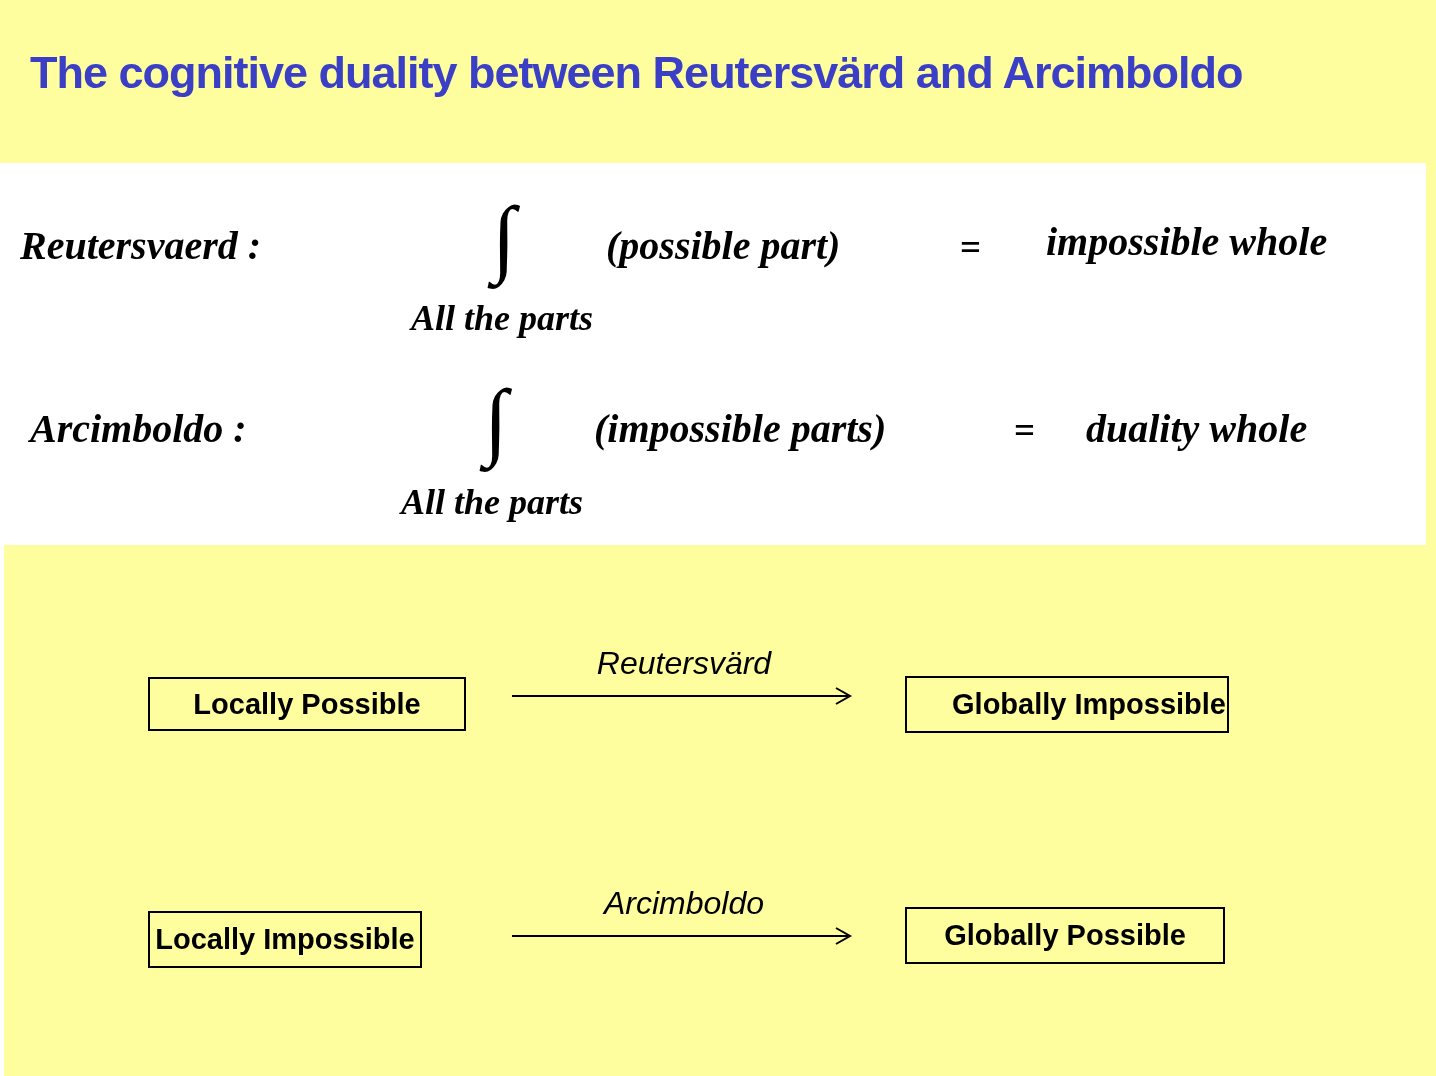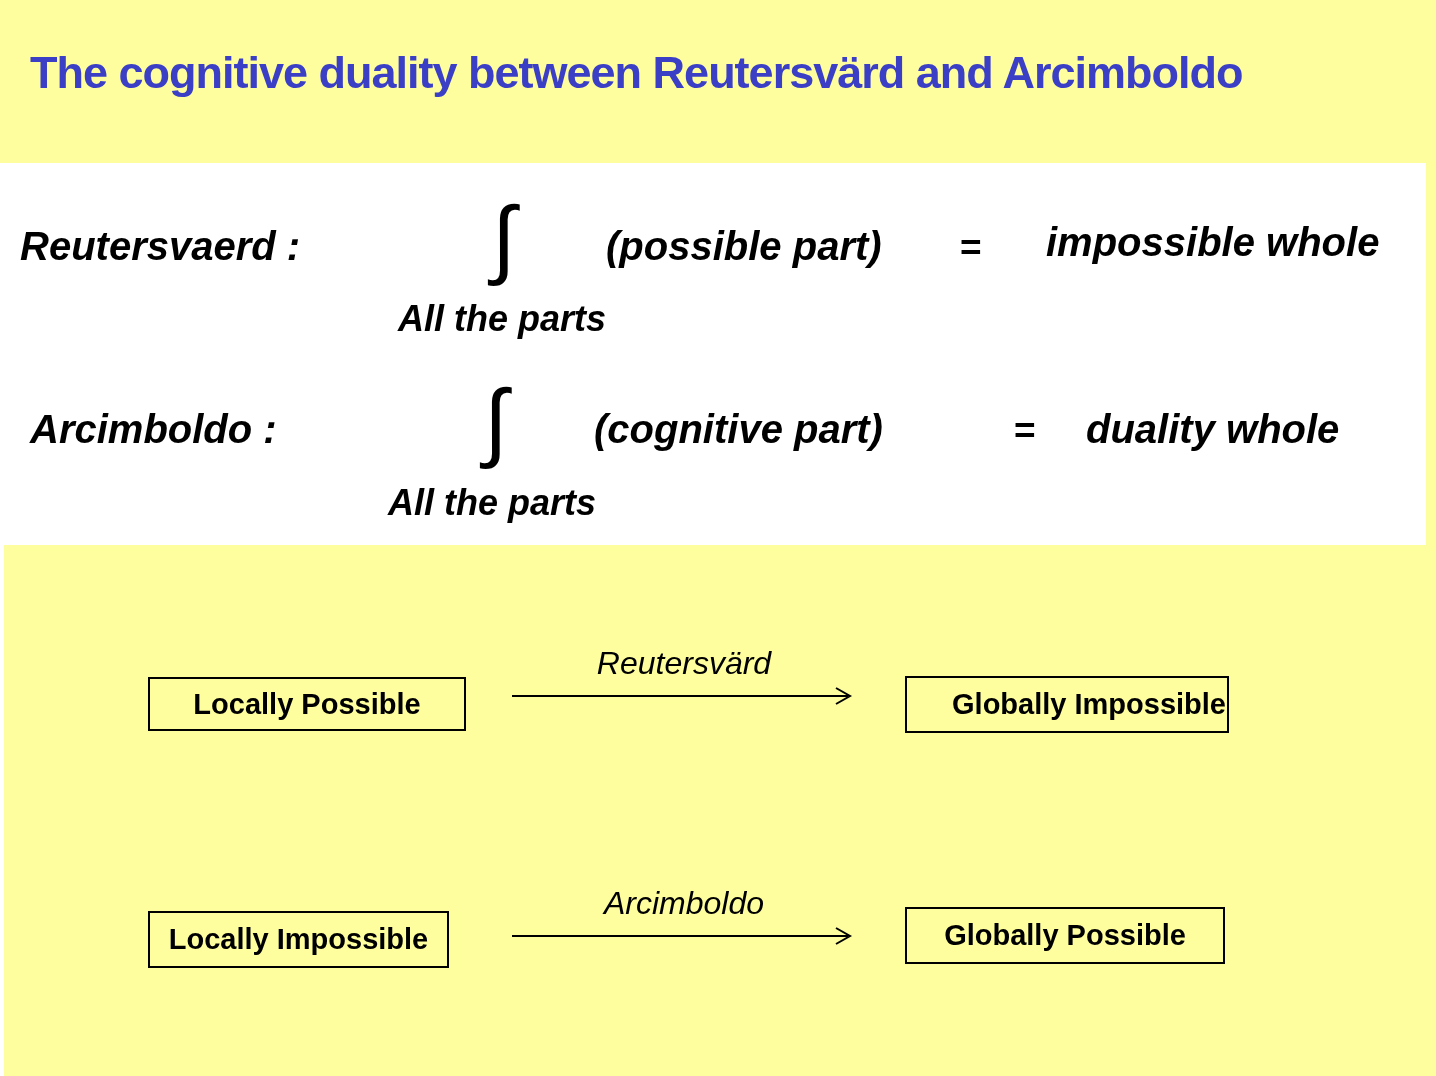--- a/index.html
+++ b/index.html
@@ -29,21 +29,21 @@
   .slide-title{
     position:absolute;left:30px;top:47px;
     font-family:"Liberation Sans",sans-serif;
     font-size:45px;font-weight:bold;letter-spacing:-1px;
     color:var(--blue);
     white-space:nowrap;
   }
   
   .fpart{
     position:absolute;
-    font-family:Liberation Sans, sans-serif;
+    font-family:Liberation Serif, serif;
     font-style:italic;font-weight:bold;
     font-size:40px;line-height:1.2;
     color:var(--ink);
     white-space:nowrap;
   }
   .f-integral{
     font-size:86px;line-height:1.2;font-weight:normal;
   }
   .f-sub{
     font-size:36px;text-align:center;width:220px;
@@ -88,41 +88,41 @@
   <span class="fpart f-sub" style="left:392px;top:297px;">All the parts</span>
   <span class="fpart" style="left:606px;top:222px;">(possible part)</span>
   <span class="fpart f-eq" style="left:960px;top:226px;">=</span>
   <span class="fpart" style="left:1046px;top:218px;">impossible whole</span>
 </section>
 
 <section>
   <span class="fpart" style="left:30px;top:405px;">Arcimboldo :</span>
   <span class="fpart f-integral" style="left:484px;top:369px;">∫</span>
   <span class="fpart f-sub" style="left:382px;top:481px;">All the parts</span>
-  <span class="fpart" style="left:594px;top:405px;">(cognitive part)</span>
+  <span class="fpart" style="left:594px;top:405px;">(impossible parts)</span>
   <span class="fpart f-eq" style="left:1014px;top:409px;">=</span>
   <span class="fpart" style="left:1086px;top:405px;">duality whole</span>
 </section>
 
 <section>
   <div class="node" style="left:148px;top:677px;width:318px;height:54px;">
     <span class="node-label">Locally Possible</span>
   </div>
   <div class="arrow-label" style="left:510px;top:645px;">Reutersvärd</div>
   <svg class="arrow" style="left:510px;top:684px;" width="348" height="24">
     <line x1="2" y1="12" x2="338" y2="12"></line>
     <polyline points="326,4 340,12 326,20"></polyline>
   </svg>
   <div class="node" style="left:905px;top:676px;width:324px;height:57px;padding-left:44px;">
     <span class="node-label">Globally Impossible</span>
   </div>
 </section>
 
 <section>
-  <div class="node" style="left:148px;top:911px;width:301px;height:57px;align-items:center;">
+  <div class="node" style="left:148px;top:911px;width:274px;height:57px;align-items:center;">
     <span class="node-label">Locally Impossible</span>
   </div>
   <div class="arrow-label" style="left:510px;top:885px;">Arcimboldo</div>
   <svg class="arrow" style="left:510px;top:924px;" width="348" height="24">
     <line x1="2" y1="12" x2="338" y2="12"></line>
     <polyline points="326,4 340,12 326,20"></polyline>
   </svg>
   <div class="node" style="left:905px;top:907px;width:320px;height:57px;">
     <span class="node-label">Globally Possible</span>
   </div>

